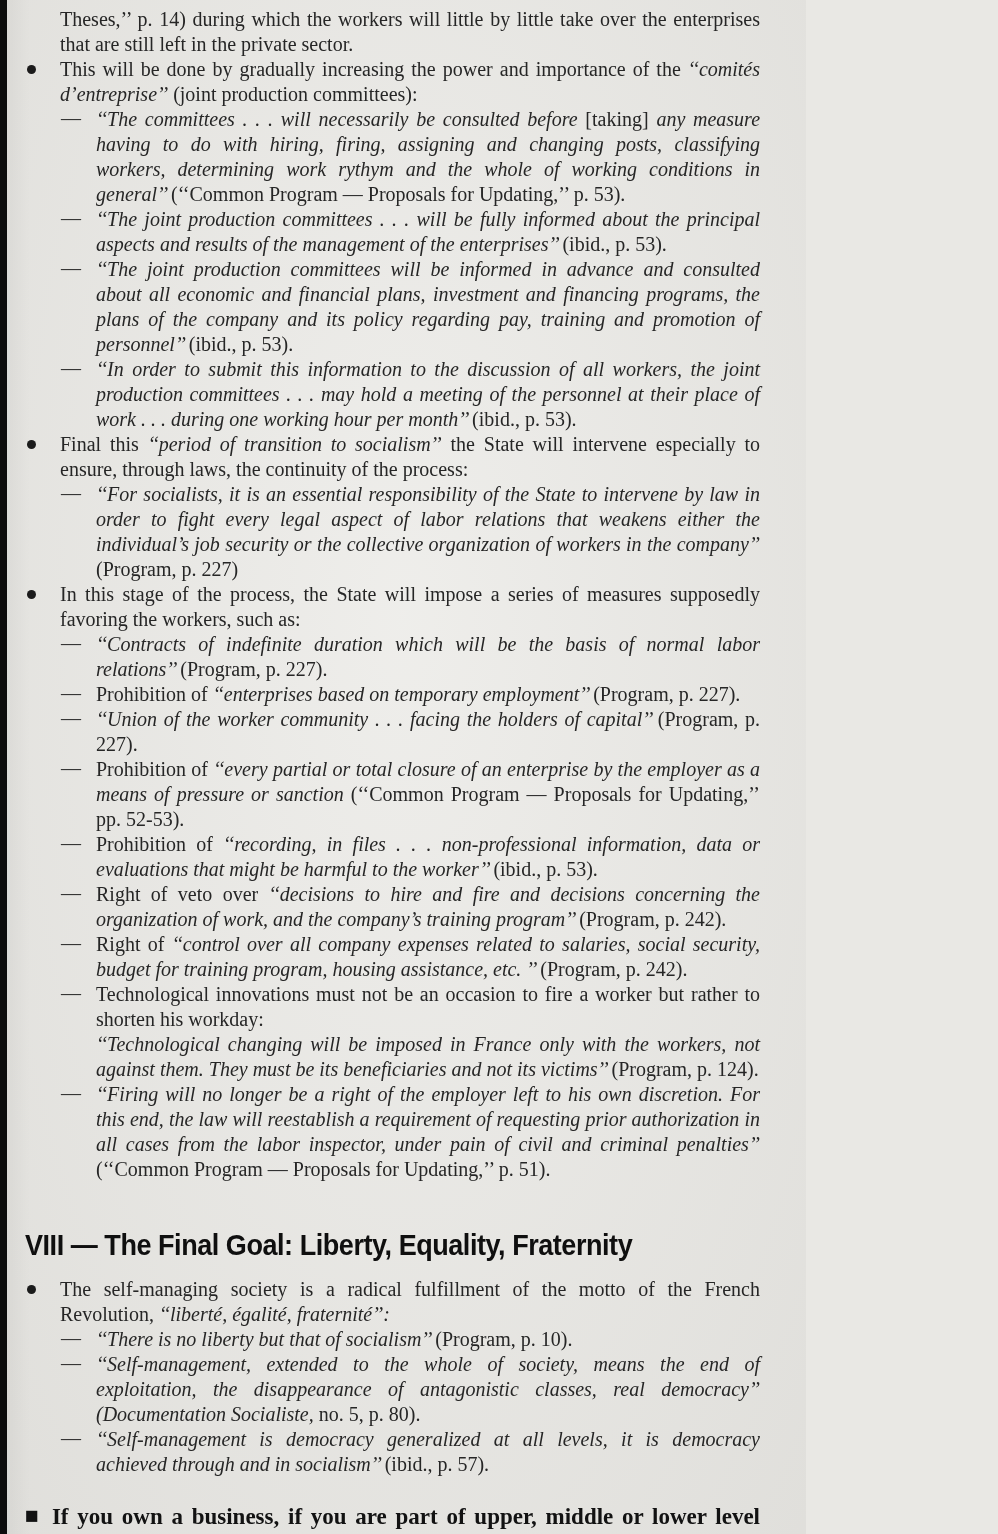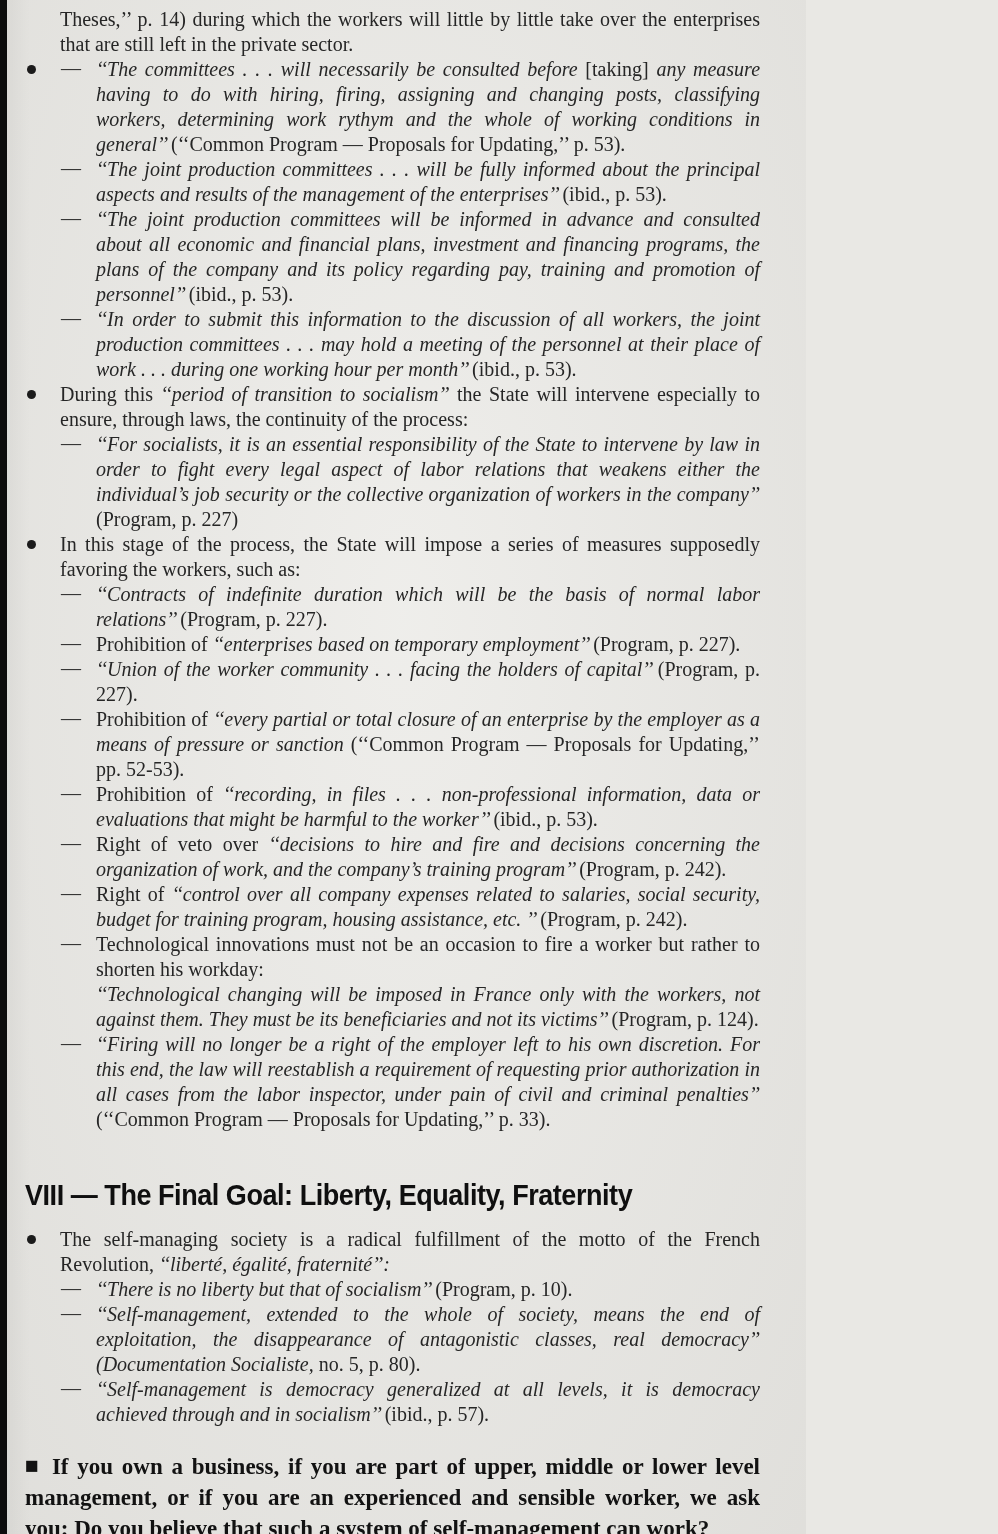--- a/index.html
+++ b/index.html
@@ -35,37 +35,38 @@
 <body>
 
 <div class="page">
   <div class="edge-strip"></div>
   <div class="content">
 
     <p><span>Theses,’’ p. 14) during which the workers will little by little take over the enterprises that are still left in the private sector.</span></p>
 
     <div class="bullet">
       <span class="dot"></span>
+      <p><span>This will be done by gradually increasing the power and importance of the </span><span class="it">‘‘comités d’entreprise’’</span><span> (joint production committees):</span></p>
       <div class="sub">
           <p><span class="dash">—</span><span class="it">‘‘The committees . . . will necessarily be consulted before </span><span>[taking] </span><span class="it">any measure having to do with hiring, firing, assigning and changing posts, classifying workers, determining work rythym and the whole of working conditions in general’’ </span><span>(‘‘Common Program — Proposals for Updating,’’ p. 53).</span></p>
         </div>
       <div class="sub">
           <p><span class="dash">—</span><span class="it">‘‘The joint production committees . . . will be fully informed about the principal aspects and results of the management of the enterprises’’ </span><span>(ibid., p. 53).</span></p>
         </div>
       <div class="sub">
           <p><span class="dash">—</span><span class="it">‘‘The joint production committees will be informed in advance and consulted about all economic and financial plans, investment and financing programs, the plans of the company and its policy regarding pay, training and promotion of personnel’’ </span><span>(ibid., p. 53).</span></p>
         </div>
       <div class="sub">
           <p><span class="dash">—</span><span class="it">‘‘In order to submit this information to the discussion of all workers, the joint production committees . . . may hold a meeting of the personnel at their place of work . . . during one working hour per month’’ </span><span>(ibid., p. 53).</span></p>
         </div>
     </div>
 
     <div class="bullet">
       <span class="dot"></span>
-      <p><span>During this </span><span class="it">‘‘period of transition to socialism’’</span><span> the State will intervene especially to ensure, through laws, the continuity of the process:</span></p>
+      <p><span>Final this </span><span class="it">‘‘period of transition to socialism’’</span><span> the State will intervene especially to ensure, through laws, the continuity of the process:</span></p>
       <div class="sub">
           <p><span class="dash">—</span><span class="it">‘‘For socialists, it is an essential responsibility of the State to intervene by law in order to fight every legal aspect of labor relations that weakens either the individual’s job security or the collective organization of workers in the company’’ </span><span>(Program, p. 227)</span></p>
         </div>
     </div>
 
     <div class="bullet">
       <span class="dot"></span>
       <p><span>In this stage of the process, the State will impose a series of measures supposedly favoring the workers, such as:</span></p>
       <div class="sub">
           <p><span class="dash">—</span><span class="it">‘‘Contracts of indefinite duration which will be the basis of normal labor relations’’ </span><span>(Program, p. 227).</span></p>
@@ -86,21 +87,21 @@
           <p><span class="dash">—</span><span>Right of veto over </span><span class="it">‘‘decisions to hire and fire and decisions concerning the organization of work, and the company’s training program’’ </span><span>(Program, p. 242).</span></p>
         </div>
       <div class="sub">
           <p><span class="dash">—</span><span>Right of </span><span class="it">‘‘control over all company expenses related to salaries, social security, budget for training program, housing assistance, etc. ’’ </span><span>(Program, p. 242).</span></p>
         </div>
       <div class="sub">
         <p><span class="dash">—</span><span>Technological innovations must not be an occasion to fire a worker but rather to shorten his workday:</span></p>
         <p><span class="it">‘‘Technological changing will be imposed in France only with the workers, not against them. They must be its beneficiaries and not its victims’’ </span><span>(Program, p. 124).</span></p>
       </div>
       <div class="sub">
-          <p><span class="dash">—</span><span class="it">‘‘Firing will no longer be a right of the employer left to his own discretion. For this end, the law will reestablish a requirement of requesting prior authorization in all cases from the labor inspector, under pain of civil and criminal penalties’’ </span><span>(‘‘Common Program — Proposals for Updating,’’ p. 33).</span></p>
+          <p><span class="dash">—</span><span class="it">‘‘Firing will no longer be a right of the employer left to his own discretion. For this end, the law will reestablish a requirement of requesting prior authorization in all cases from the labor inspector, under pain of civil and criminal penalties’’ </span><span>(‘‘Common Program — Proposals for Updating,’’ p. 51).</span></p>
         </div>
     </div>
 
     <div class="heading">VIII — The Final Goal: Liberty, Equality, Fraternity</div>
 
     <div class="bullet">
       <span class="dot"></span>
       <p><span>The self-managing society is a radical fulfillment of the motto of the French Revolution, </span><span class="it">‘‘liberté, égalité, fraternité’’:</span></p>
       <div class="sub">
           <p><span class="dash">—</span><span class="it">‘‘There is no liberty but that of socialism’’ </span><span>(Program, p. 10).</span></p>

